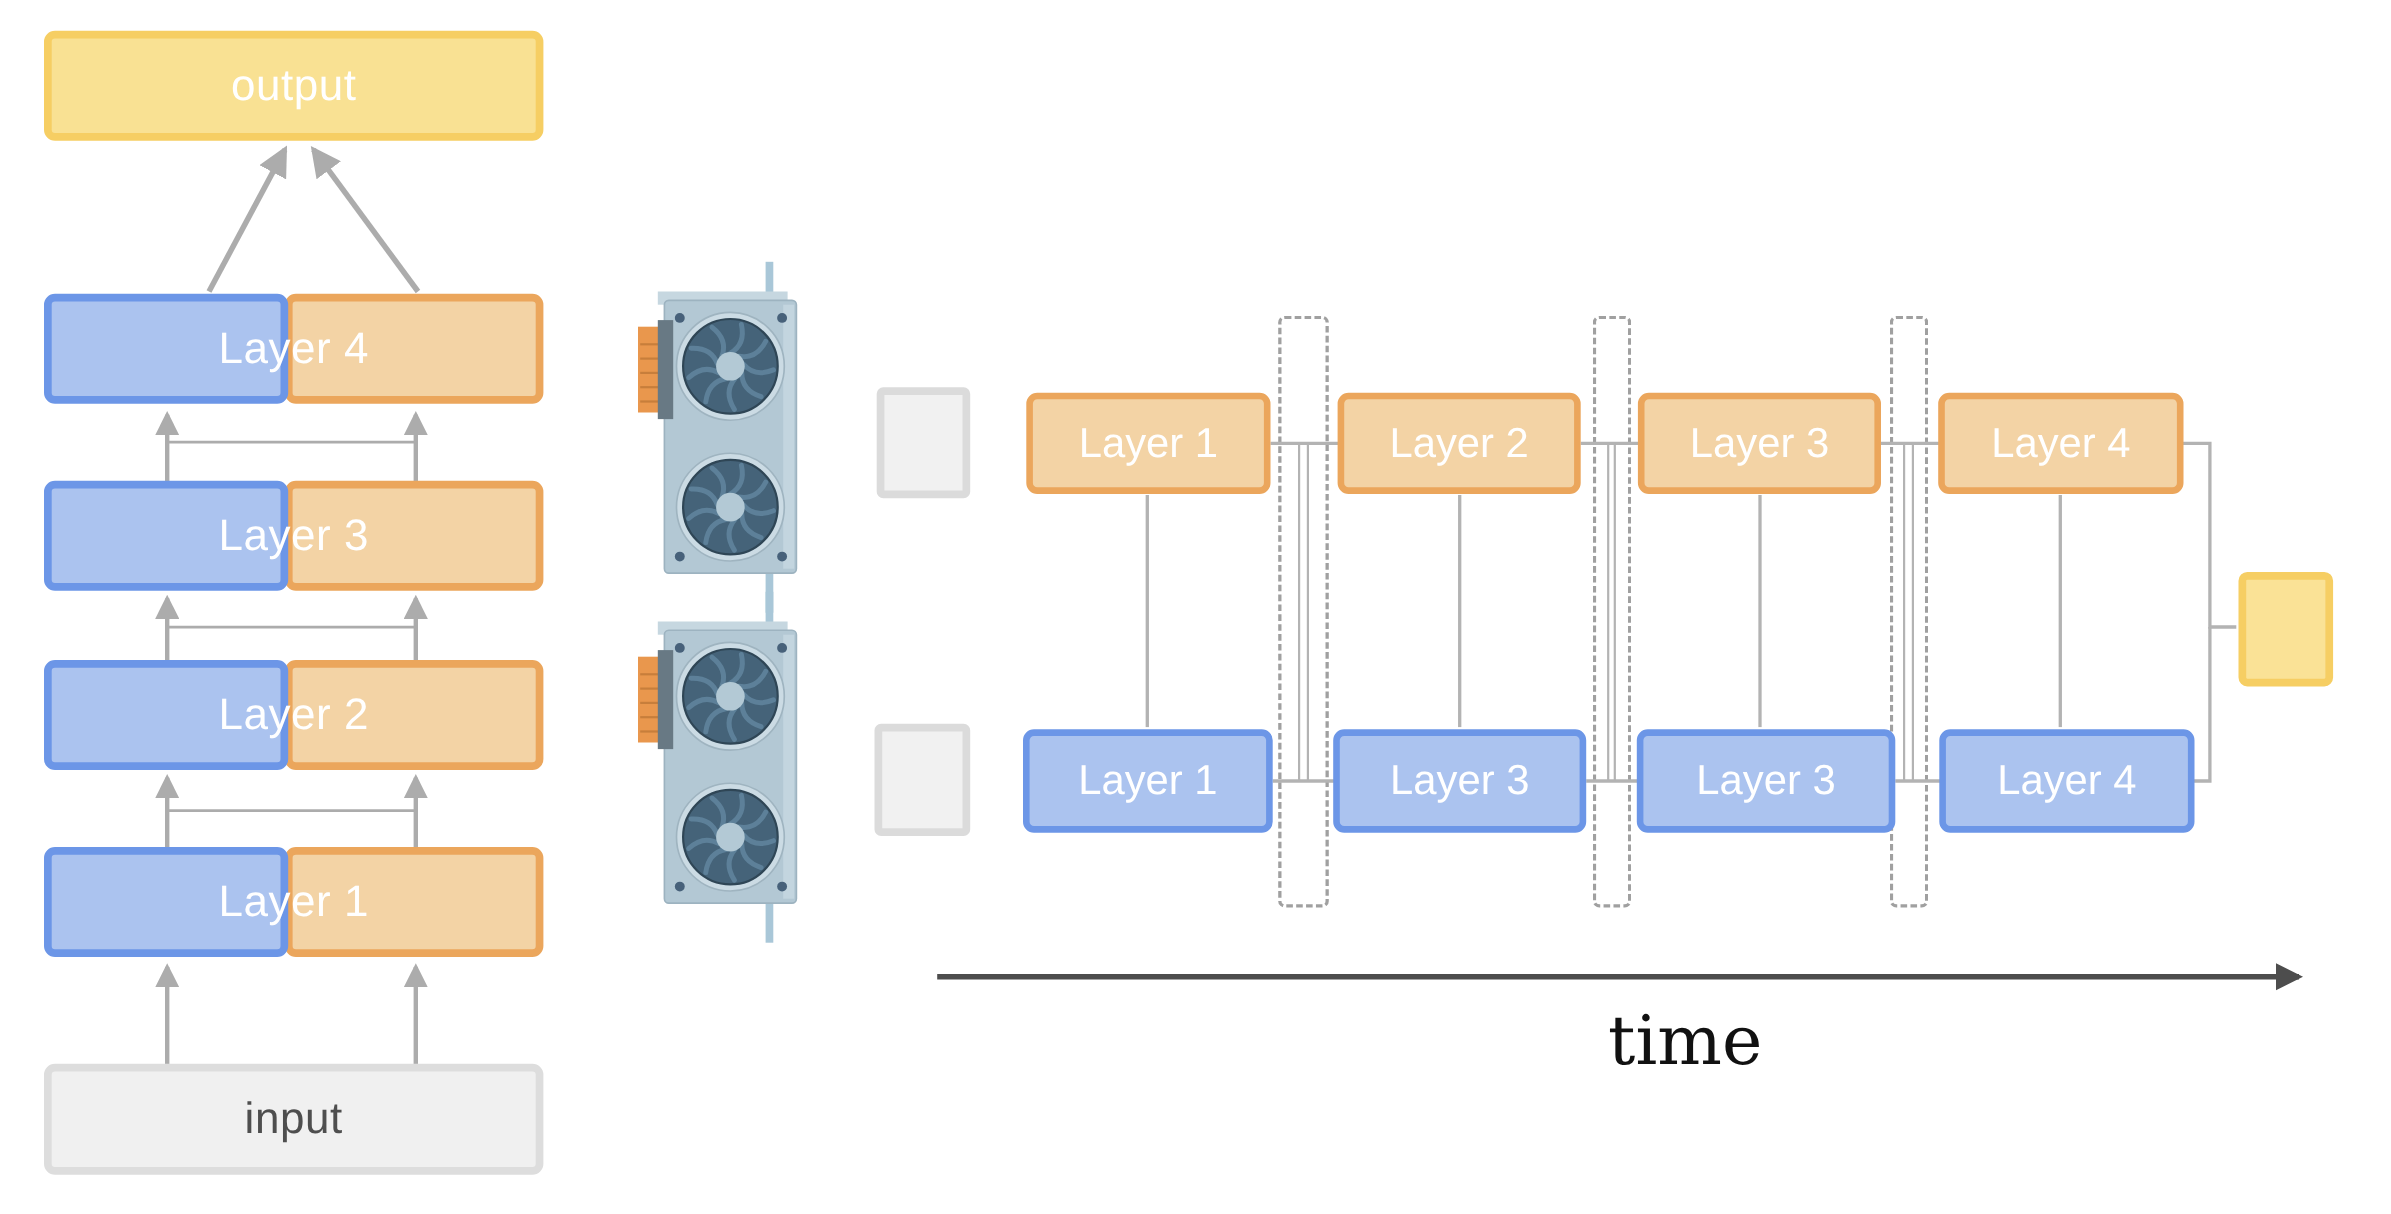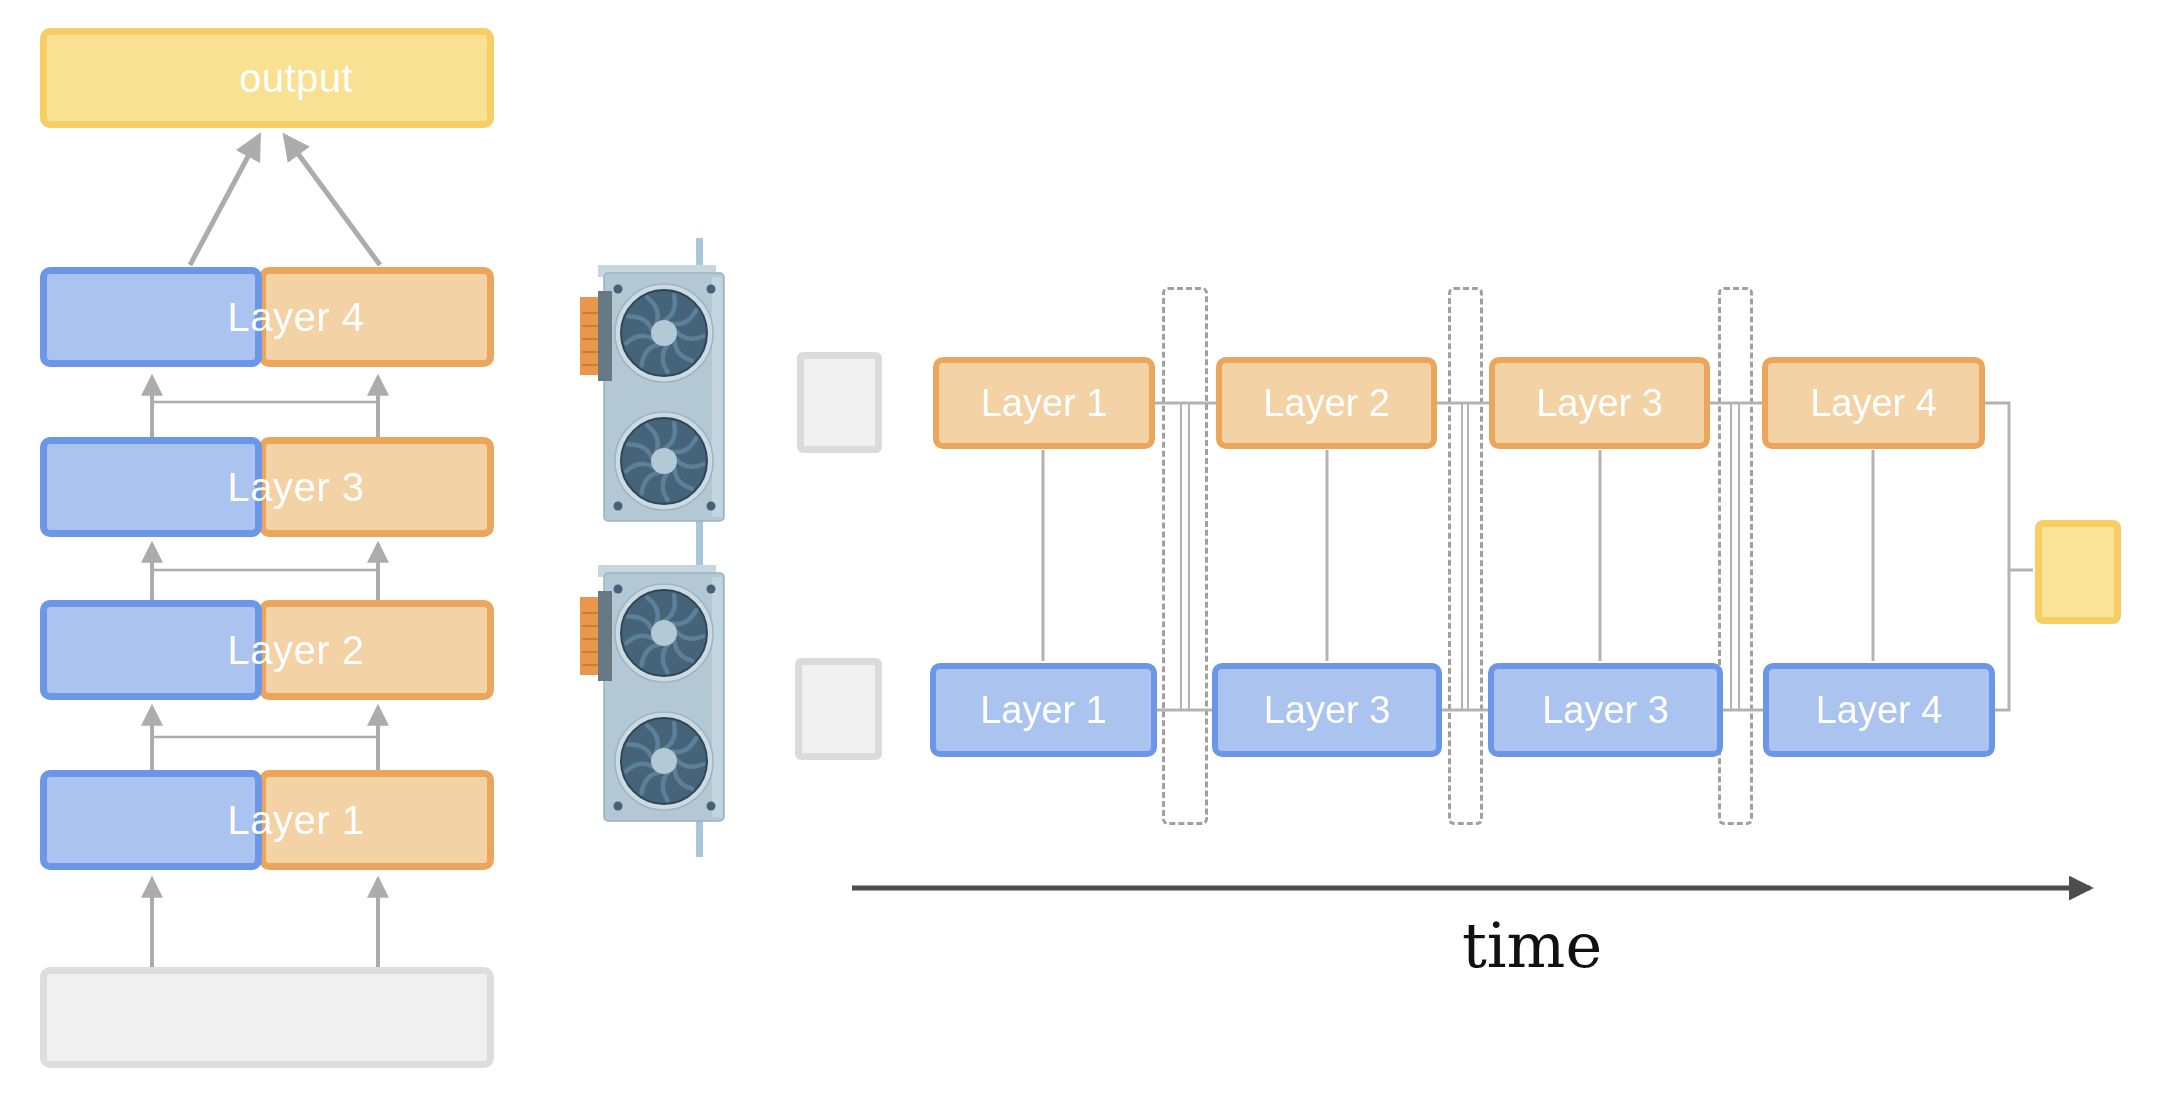--- a/index.html
+++ b/index.html
@@ -9,21 +9,21 @@
   }
   .abs{position:absolute;box-sizing:border-box;}
   
   .half{position:absolute;box-sizing:border-box;border-radius:10px;height:100px;z-index:2;}
   .half.blue{background:#ABC3EF;border:7px solid #6C96E7;}
   .half.orange{background:#F3D3A5;border:7px solid #EBA65C;}
   .outbox{background:#F9E193;border:7px solid #F6CE63;border-radius:10px;z-index:2;}
   .inbox{background:#F0F0F0;border:7px solid #DDDDDD;border-radius:10px;z-index:2;}
   .lbl{
     position:absolute;z-index:3;display:flex;align-items:center;justify-content:center;
-    color:#ffffff;font-size:40px;font-weight:400;letter-spacing:.5px;pointer-events:none;padding-left:29px;
+    color:#ffffff;font-size:40px;font-weight:400;letter-spacing:.5px;pointer-events:none;
   }
   .lbl.dark{color:#4E4E4E;}
   
   .slot{background:#F1F1F1;border:7px solid #DBDBDB;border-radius:6px;z-index:2;}
   
   .dashedbox{border:3px dashed #A0A0A0;border-radius:6px;z-index:0;background:transparent;}
   .tl{position:absolute;box-sizing:border-box;border-radius:10px;z-index:2;display:flex;align-items:center;justify-content:center;color:#fff;font-size:38px;}
   .tl.or{background:#F3D3A5;border:6px solid #EBA65C;height:92px;top:357px;}
   .tl.bl{background:#ABC3EF;border:6px solid #6C96E7;height:94px;top:663px;}
   .tl.yw{background:#FAE296;border:7px solid #F6CE63;border-radius:8px;}
@@ -164,20 +164,21 @@
 
   <div class="half orange" style="left:259px;top:600px;width:235px;"></div>
   <div class="half blue" style="left:40px;top:600px;width:222px;"></div>
   <div class="lbl" style="left:40px;top:600px;width:454px;height:100px;">Layer 2</div>
 
   <div class="half orange" style="left:259px;top:770px;width:235px;"></div>
   <div class="half blue" style="left:40px;top:770px;width:222px;"></div>
   <div class="lbl" style="left:40px;top:770px;width:454px;height:100px;">Layer 1</div>
 
   <div class="abs inbox" style="left:40px;top:967px;width:454px;height:101px;"></div>
+  <div class="lbl dark" style="left:40px;top:967px;width:454px;height:101px;">input</div>
 
   <div class="abs slot" style="left:797px;top:352px;width:85px;height:101px;"></div>
   <div class="abs slot" style="left:795px;top:658px;width:87px;height:102px;"></div>
 
   <div class="tl or" style="left:933px;width:222px;">Layer 1</div>
   <div class="tl or" style="left:1216px;width:221px;">Layer 2</div>
   <div class="tl or" style="left:1489px;width:221px;">Layer 3</div>
   <div class="tl or" style="left:1762px;width:223px;">Layer 4</div>
 
   <div class="tl bl" style="left:930px;width:227px;">Layer 1</div>

